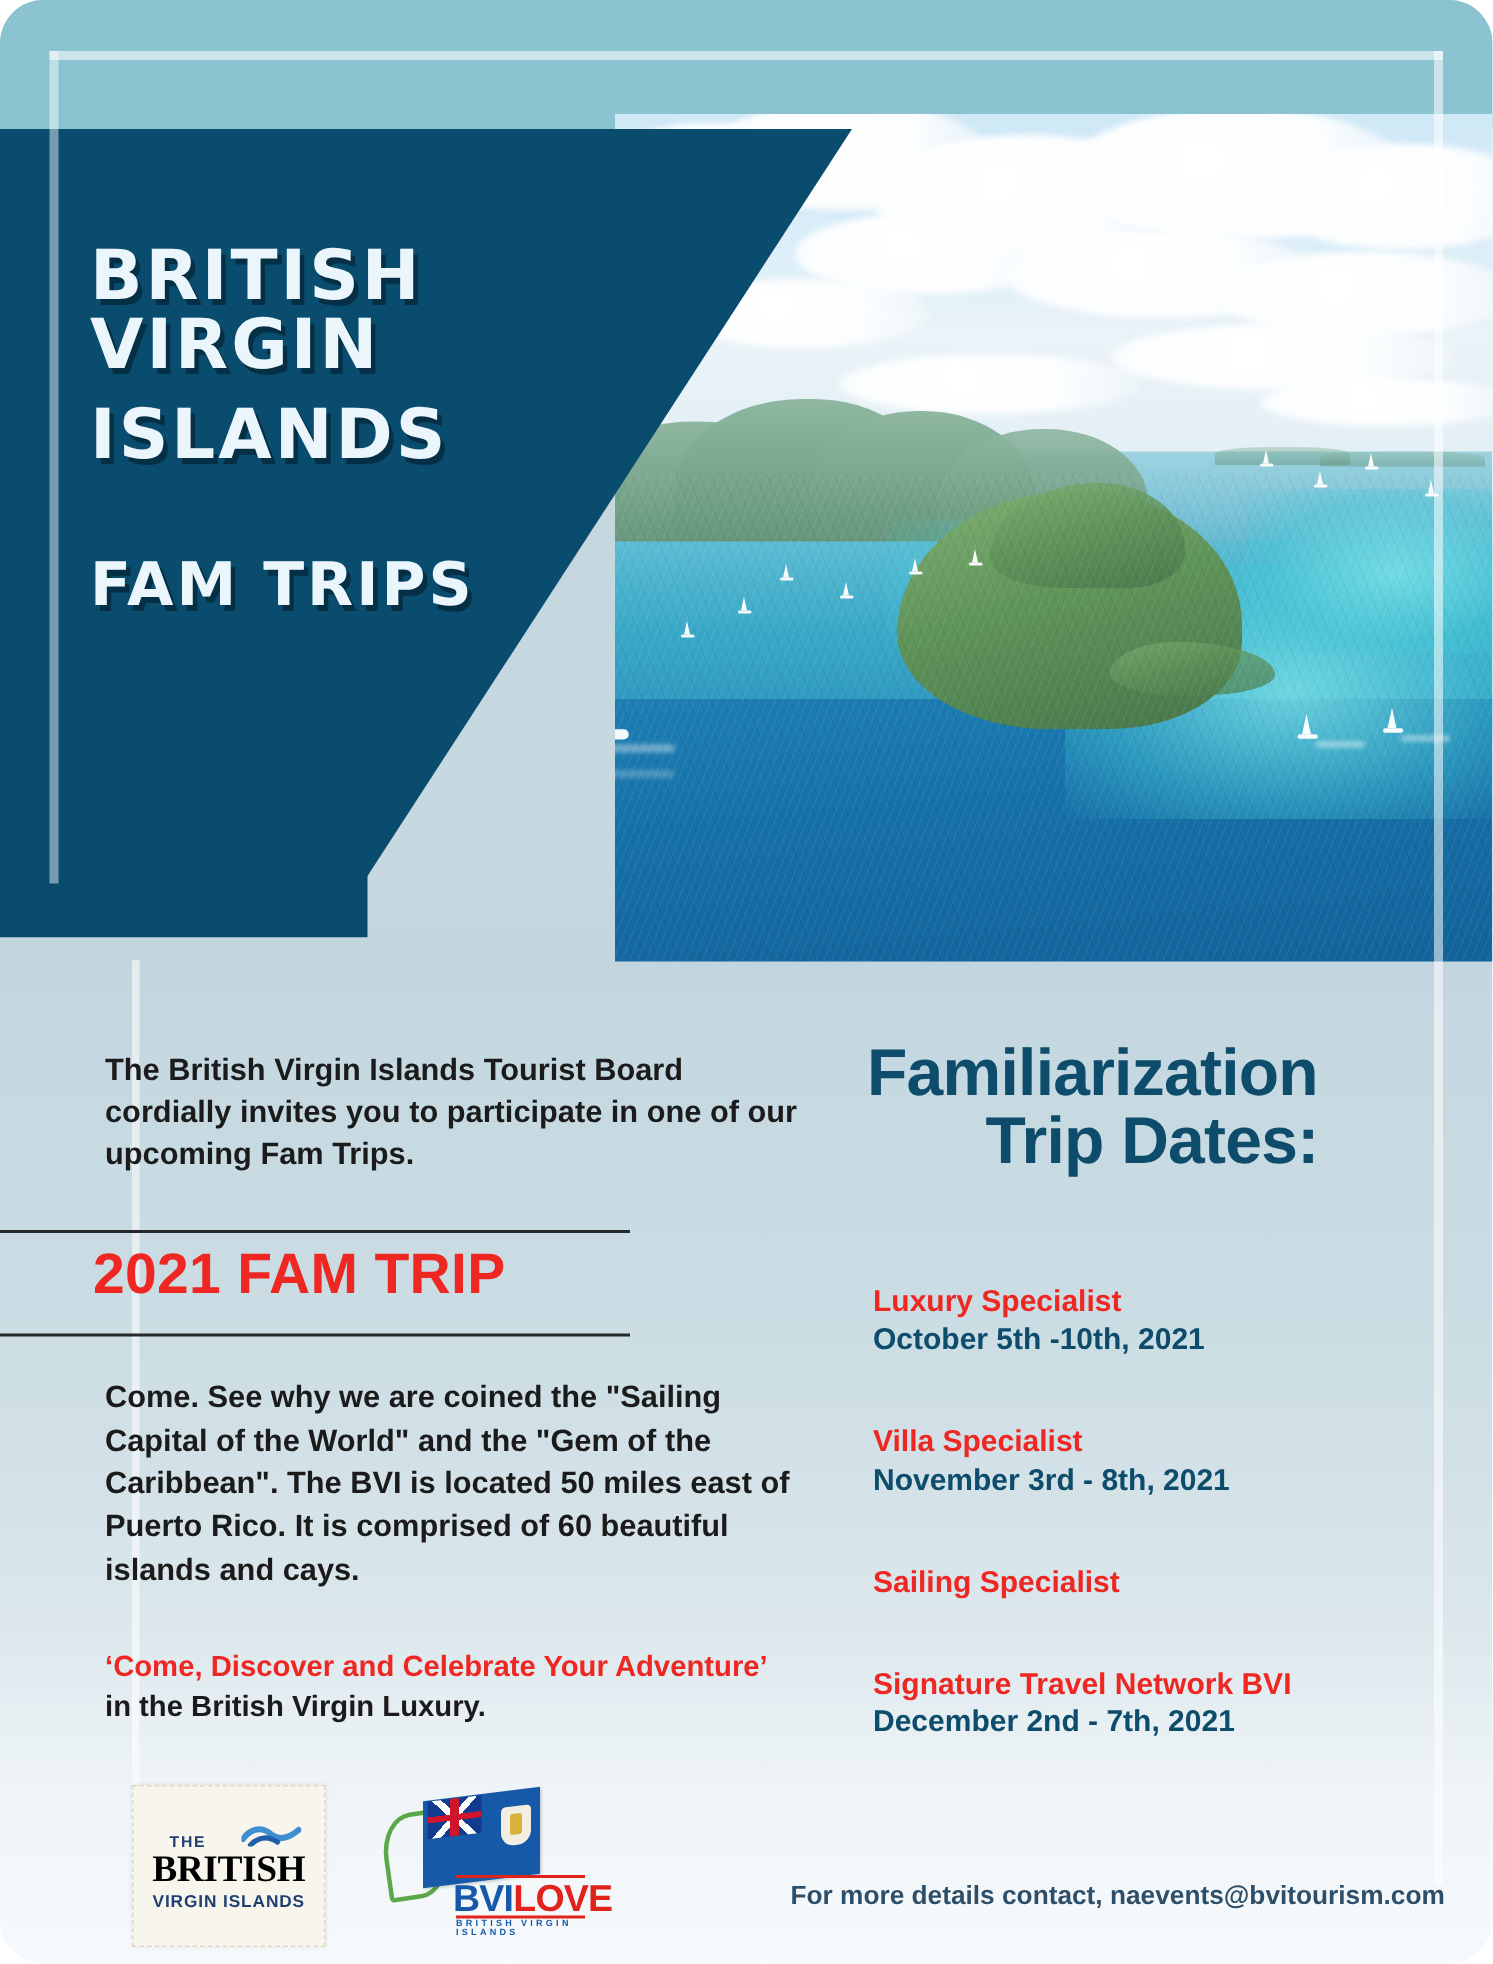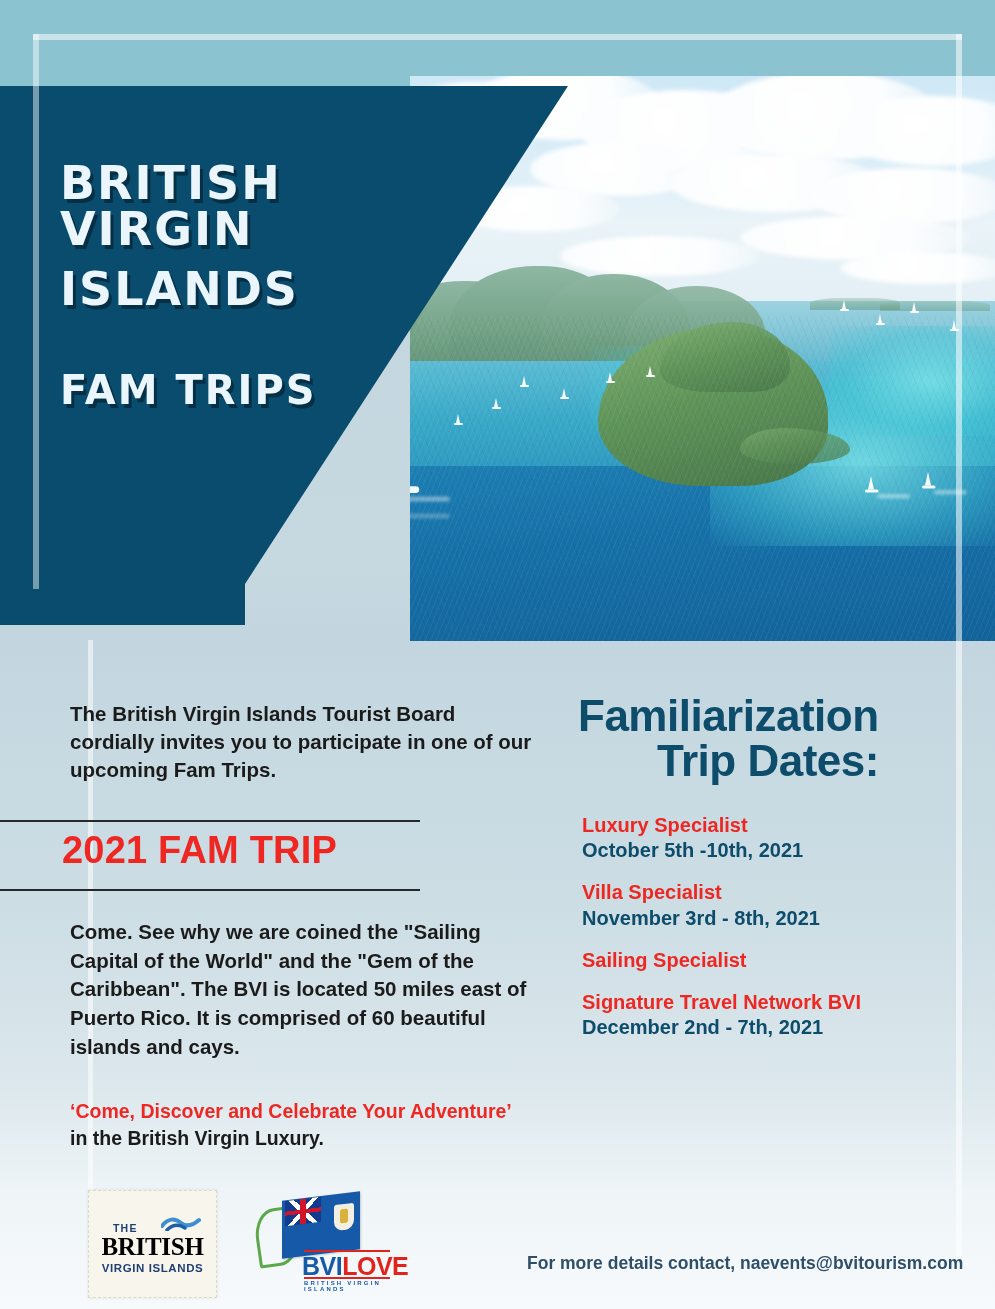--- a/index.html
+++ b/index.html
@@ -3,21 +3,21 @@
 <meta charset="utf-8">
 <style>
   * { margin:0; padding:0; box-sizing:border-box; }
   html,body { width:995px; height:1309px; }
   body {
     font-family:"Liberation Sans", sans-serif;
     background:#ffffff;
     overflow:hidden;
     position:relative;
   }
-  .page { position:absolute; inset:0; width:995px; height:1309px; overflow:hidden; }
+  .page { position:absolute; inset:0; width:995px; height:1309px; overflow:hidden;border-radius:29px; }
 
   
   .bg-gradient {
     position:absolute; left:0; top:0; width:995px; height:1309px;
     background:linear-gradient(180deg,
       #8cc3d0 0px, #8cc3d0 85px,
       #c2d5de 86px, #c6d8e0 560px,
       #c3d6df 640px, #ccdde4 900px,
       #dbe7ec 1080px, #eef4f7 1190px, #f7fafc 1309px);
   }
@@ -154,21 +154,21 @@
   .tagline .red { color:#ee2722; display:block; }
 
   
   .dates-title {
     position:absolute; left:578px; top:38px; width:380px;
     font-size:44px; font-weight:bold; color:#0d4c6b; line-height:1.03;
     letter-spacing:-0.5px;
   }
   .dates-title .t2 { display:block; text-align:center; }
   .dates-list { position:absolute; left:582px; top:158px; width:390px; }
-  .date-item { margin-bottom:17px; }
+  .date-item { margin-bottom:17px;margin-top:43px; }
   .date-item .spec {
     font-size:20px; font-weight:bold; color:#ee2722; line-height:1.26; display:block;
   }
   .date-item .when {
     font-size:20px; font-weight:bold; color:#0d4c6b; line-height:1.26; display:block;
   }
 
   
   .footer { position:absolute; left:0; top:1185px; width:995px; height:124px; }
 

